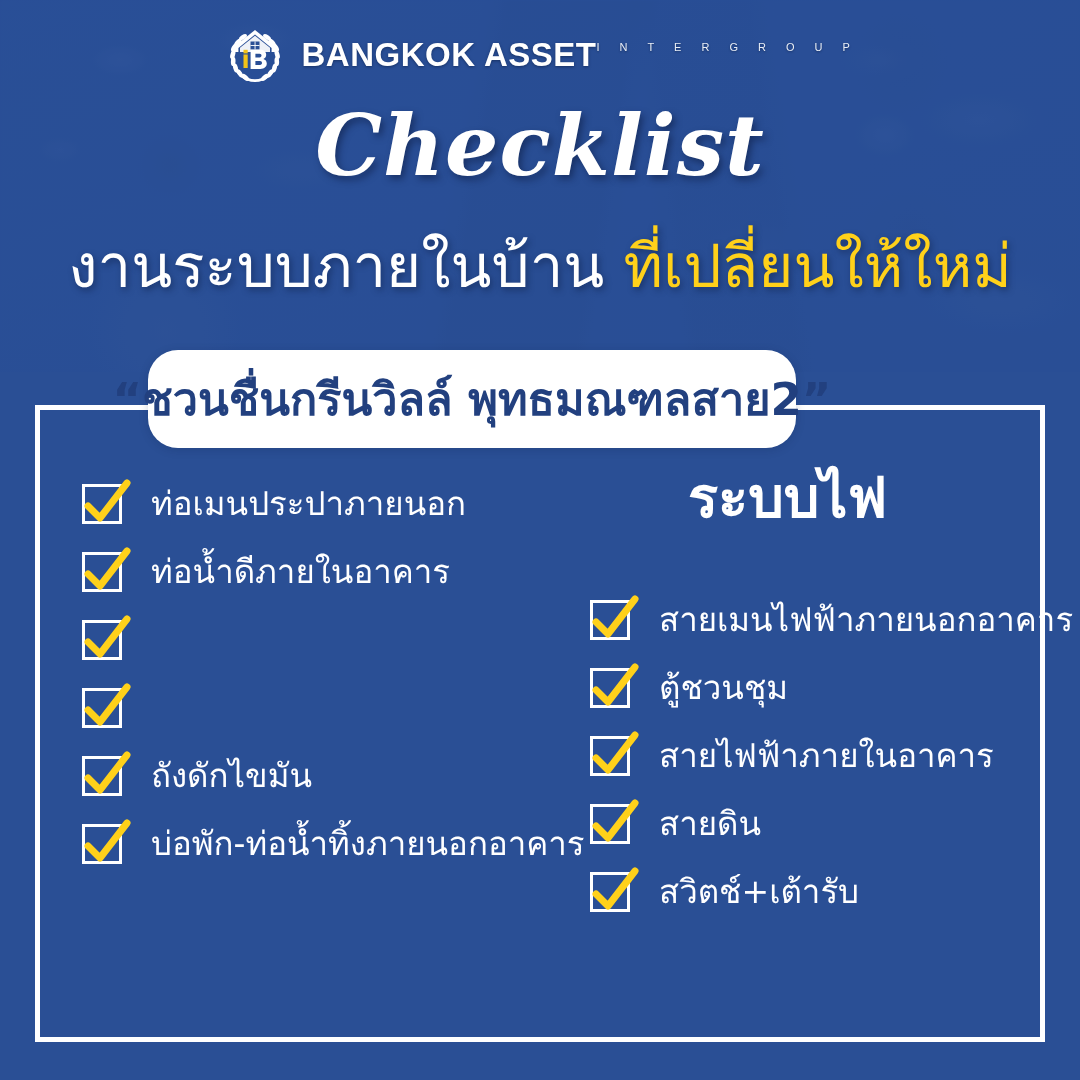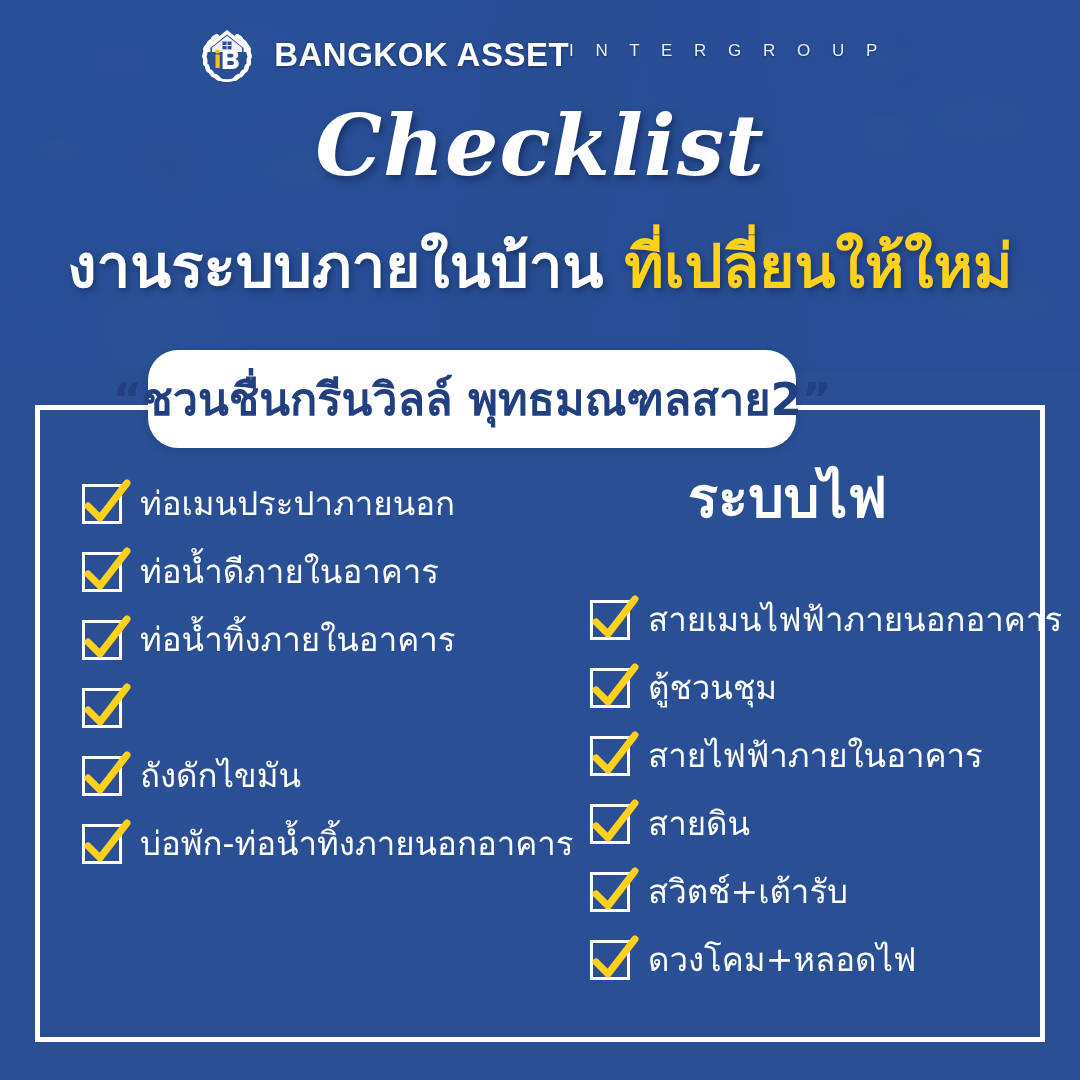--- a/index.html
+++ b/index.html
@@ -73,38 +73,38 @@
     position:relative;width:66px;height:66px;flex:0 0 66px;
   }
   .logo-mark svg{display:block;width:66px;height:66px;}
   .logo-text{display:flex;flex-direction:row;justify-content:center;line-height:1;}
   .logo-title{
     color:#ffffff;font-weight:bold;font-size:33px;letter-spacing:.5px;
     font-family:"Liberation Sans","DejaVu Sans",sans-serif;
     text-shadow:0 1px 3px rgba(10,25,60,.55);
   }
   .logo-sub{
-    color:#e9eef6;font-size:17px;letter-spacing:8.5px;margin-top:4px;
+    color:#e9eef6;font-size:11px;letter-spacing:8.5px;margin-top:4px;
     font-family:"Liberation Sans","DejaVu Sans",sans-serif;
     text-shadow:0 1px 2px rgba(10,25,60,.5);
   }
 
   
   .checklist-word{
     position:absolute;left:0;top:96px;width:1080px;
     text-align:center;
     font-family:"DejaVu Serif","Liberation Serif",serif;
     font-style:italic;font-weight:bold;
     font-size:84px;color:#ffffff;letter-spacing:1px;
     text-shadow:3px 4px 7px rgba(12,28,66,.55);
   }
   .subhead{
     position:absolute;left:0;top:218px;width:1080px;
     text-align:center;
-    font-size:60px;font-weight:bold;
+    font-size:60px;font-weight:normal;
     font-family:"DejaVu Sans","Liberation Sans",sans-serif;
     color:#ffffff;
     text-shadow:2px 3px 6px rgba(12,28,66,.50);
     white-space:nowrap;
   }
   .subhead .hl{color:#FFD11A;}
 
   
   .frame{
     position:absolute;left:35px;top:405px;width:1010px;height:637px;
@@ -136,21 +136,21 @@
     font-size:56px;font-weight:bold;color:#ffffff;
     font-family:"DejaVu Sans","Liberation Sans",sans-serif;
     text-align:center;line-height:1;
     margin:0 0 60px 0;
   }
   .col-water .col-head{padding-right:24px;}
   .col-electric .col-head{padding-right:30px;}
 
   .items{list-style:none;margin:0;padding:0;}
   .item{
-    display:flex;align-items:center;gap:18px;
+    display:flex;align-items:center;gap:29px;
     height:68px;
   }
   .col-water .item{padding-left:22px;}
   .col-electric .item{padding-left:30px;}
 
   .cbox{
     position:relative;flex:0 0 40px;width:40px;height:40px;
     border:3px solid #ffffff;box-sizing:border-box;
   }
   .cbox svg{
@@ -251,21 +251,20 @@
               </svg>
           </span>
           <span class="item-label">ท่อน้ำดีภายในอาคาร</span>
         </li>
         <li class="item">
           <span class="cbox">
             <svg viewBox="0 0 50 50" aria-hidden="true">
                 <path d="M7 27 L19 39 L46 4" fill="none" stroke="#FFD11A" stroke-width="7" stroke-linecap="round" stroke-linejoin="round"></path>
               </svg>
           </span>
-          <span class="item-label">ท่อน้ำทิ้งภายในอาคาร</span>
         </li>
         <li class="item">
           <span class="cbox">
             <svg viewBox="0 0 50 50" aria-hidden="true">
                 <path d="M7 27 L19 39 L46 4" fill="none" stroke="#FFD11A" stroke-width="7" stroke-linecap="round" stroke-linejoin="round"></path>
               </svg>
           </span>
         </li>
         <li class="item">
           <span class="cbox">
@@ -322,25 +321,17 @@
           <span class="item-label">สายดิน</span>
         </li>
         <li class="item">
           <span class="cbox">
             <svg viewBox="0 0 50 50" aria-hidden="true">
                 <path d="M7 27 L19 39 L46 4" fill="none" stroke="#FFD11A" stroke-width="7" stroke-linecap="round" stroke-linejoin="round"></path>
               </svg>
           </span>
           <span class="item-label">สวิตช์+เต้ารับ</span>
         </li>
-        <li class="item">
-          <span class="cbox">
-            <svg viewBox="0 0 50 50" aria-hidden="true">
-                <path d="M7 27 L19 39 L46 4" fill="none" stroke="#FFD11A" stroke-width="7" stroke-linecap="round" stroke-linejoin="round"></path>
-              </svg>
-          </span>
-          <span class="item-label">ดวงโคม+หลอดไฟ</span>
-        </li>
       </ul>
     </div>
 
   </div>
 </div>
 
 </body></html>

